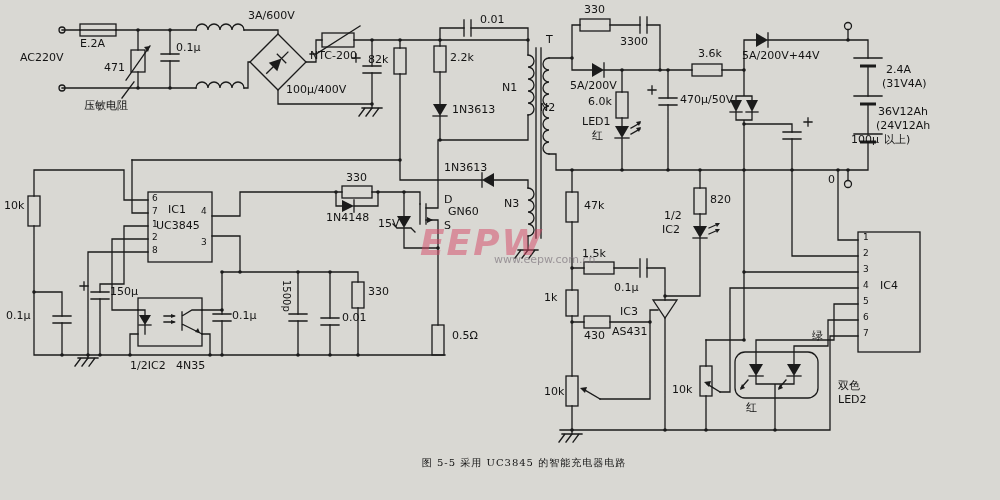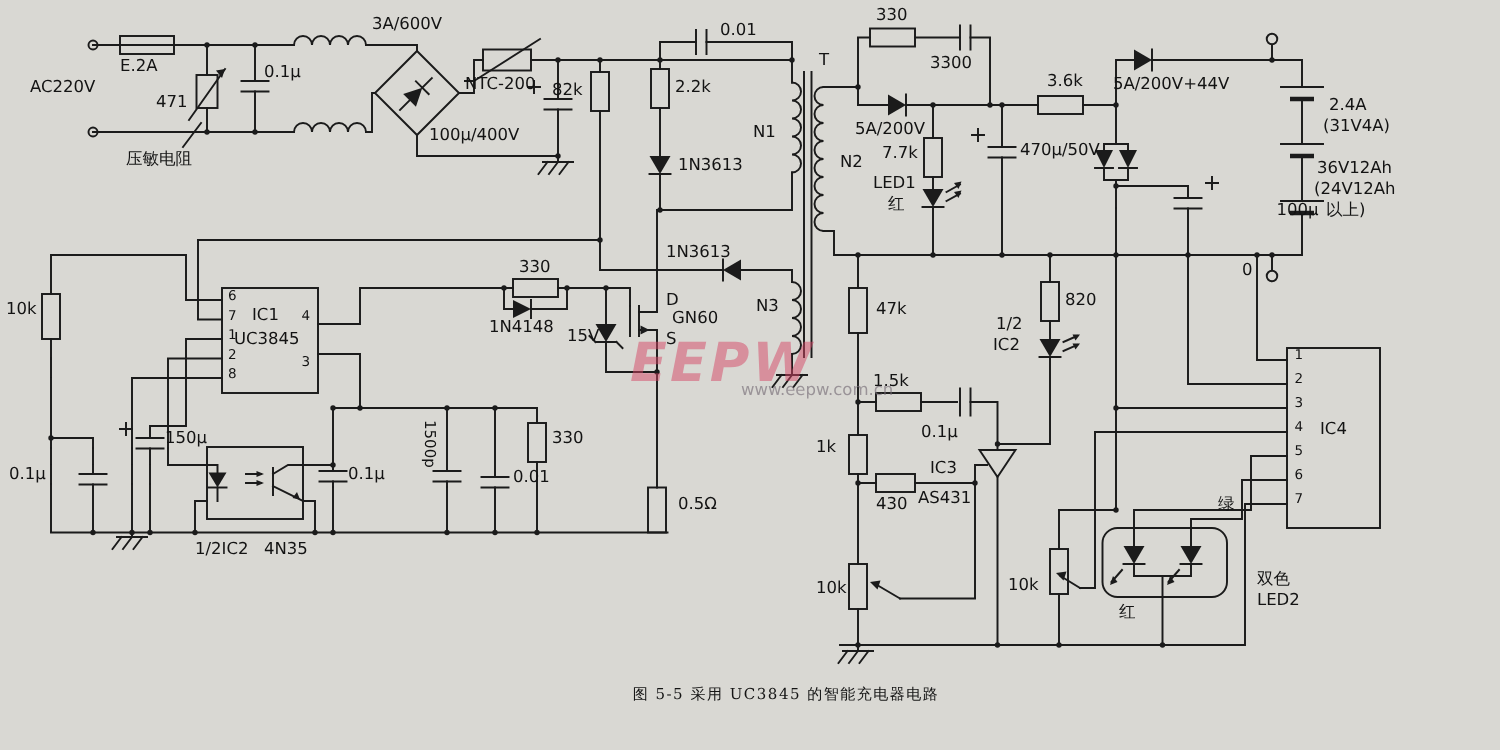--- a/index.html
+++ b/index.html
@@ -311,21 +311,21 @@
 <span class="lbl" style="left:176px;top:42px">0.1μ</span>
 <span class="lbl" style="left:248px;top:10px">3A/600V</span>
 <span class="lbl" style="left:310px;top:50px">NTC-200</span>
 <span class="lbl" style="left:286px;top:84px">100μ/400V</span>
 
 <span class="lbl" style="left:368px;top:54px">82k</span>
 <span class="lbl" style="left:450px;top:52px">2.2k</span>
 <span class="lbl" style="left:480px;top:14px">0.01</span>
 <span class="lbl" style="left:546px;top:34px">T</span>
 <span class="lbl" style="left:502px;top:82px">N1</span>
-<span class="lbl" style="left:560px;top:102px">N2</span>
+<span class="lbl" style="left:540px;top:102px">N2</span>
 <span class="lbl" style="left:504px;top:198px">N3</span>
 <span class="lbl" style="left:452px;top:104px">1N3613</span>
 <span class="lbl" style="left:444px;top:162px">1N3613</span>
 <span class="lbl" style="left:346px;top:172px">330</span>
 <span class="lbl" style="left:326px;top:212px">1N4148</span>
 <span class="lbl" style="left:378px;top:218px">15V</span>
 <span class="lbl" style="left:444px;top:194px">D</span>
 <span class="lbl" style="left:448px;top:206px">GN60</span>
 <span class="lbl" style="left:444px;top:220px">S</span>
 <span class="lbl" style="left:452px;top:330px">0.5Ω</span>
@@ -345,21 +345,21 @@
 <span class="lbl" style="left:130px;top:360px">1/2IC2</span>
 <span class="lbl" style="left:176px;top:360px">4N35</span>
 <span class="lbl" style="left:232px;top:310px">0.1μ</span>
 <span class="lbl vert" style="left:280px;top:280px">1500p</span>
 <span class="lbl" style="left:368px;top:286px">330</span>
 <span class="lbl" style="left:342px;top:312px">0.01</span>
 
 <span class="lbl" style="left:584px;top:4px">330</span>
 <span class="lbl" style="left:620px;top:36px">3300</span>
 <span class="lbl" style="left:570px;top:80px">5A/200V</span>
-<span class="lbl" style="left:588px;top:96px">7.7k</span>
+<span class="lbl" style="left:588px;top:96px">6.0k</span>
 <span class="lbl" style="left:582px;top:116px">LED1</span>
 <span class="lbl" style="left:592px;top:130px">红</span>
 <span class="lbl" style="left:680px;top:94px">470μ/50V</span>
 <span class="lbl" style="left:698px;top:48px">3.6k</span>
 <span class="lbl" style="left:742px;top:50px">5A/200V+44V</span>
 <span class="lbl" style="left:886px;top:64px">2.4A</span>
 <span class="lbl" style="left:882px;top:78px">(31V4A)</span>
 <span class="lbl" style="left:851px;top:134px">100μ</span>
 <span class="lbl" style="left:878px;top:106px">36V12Ah</span>
 <span class="lbl" style="left:876px;top:120px">(24V12Ah</span>

